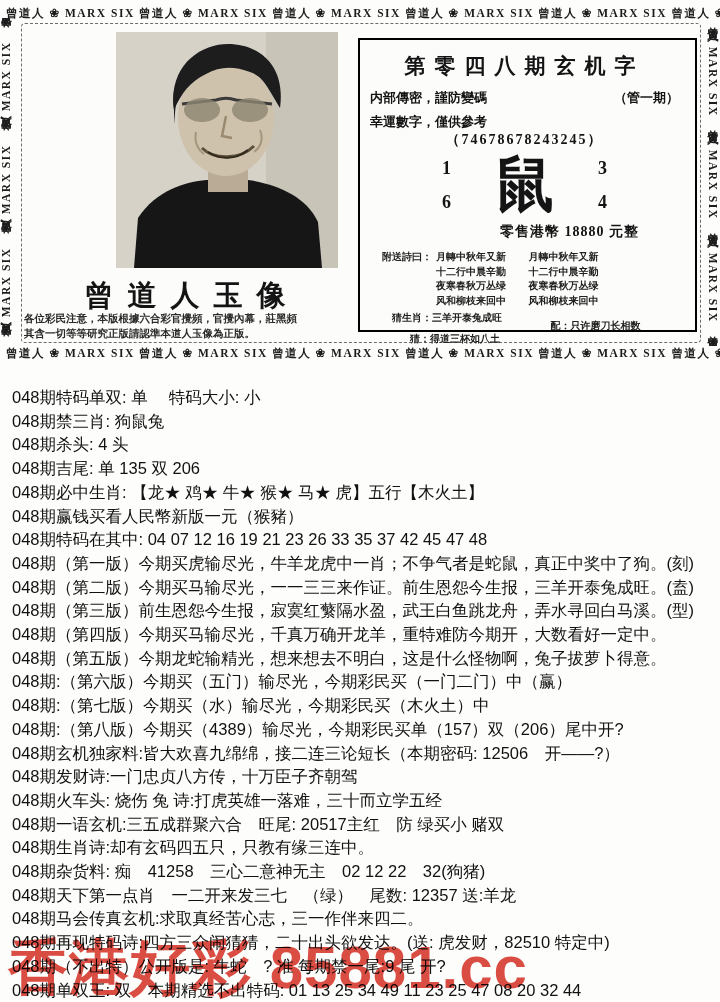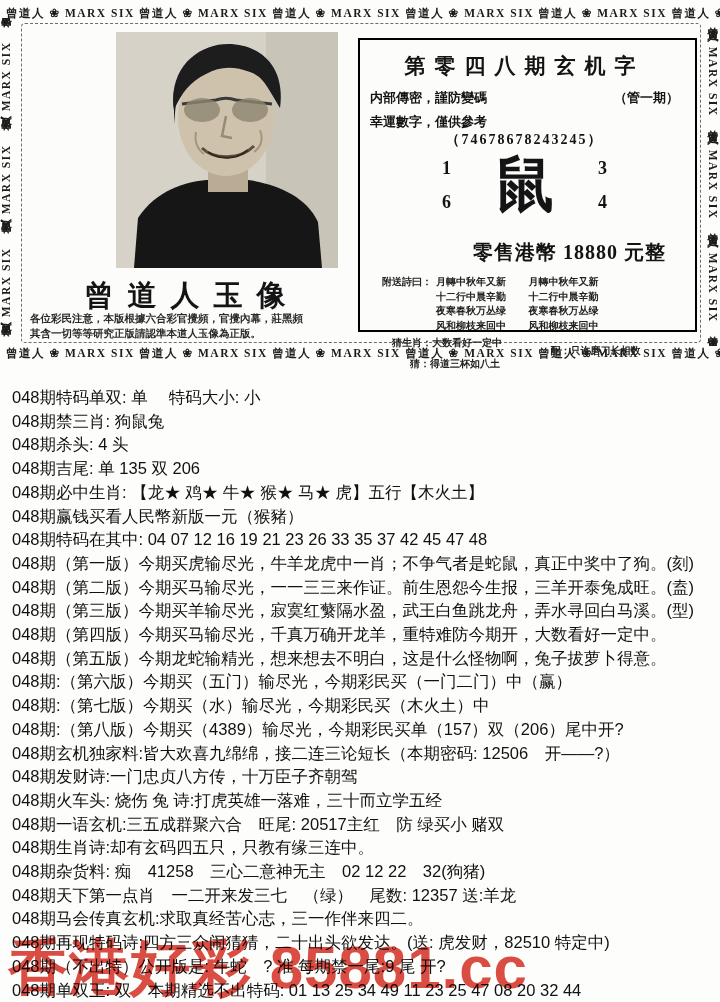--- a/index.html
+++ b/index.html
@@ -24,39 +24,39 @@
     position:absolute;left:21px;right:19px;top:17px;height:318px;
     border:1.5px dashed #6d6d6d;border-radius:4px;background:#fcfcfa;
   }
   
   .photo{position:absolute;left:94px;top:8px;width:222px;height:236px;background:#d8d4cb;}
   .caption{
     position:absolute;left:10px;top:252px;width:320px;text-align:center;
     font-family:"Liberation Serif",serif;font-weight:bold;font-size:29px;letter-spacing:14px;
   }
   .notices{
-    position:absolute;left:8px;top:287px;width:322px;
+    position:absolute;left:2px;top:287px;width:322px;
     font-family:"Liberation Serif",serif;font-size:10.5px;font-weight:bold;
     line-height:15px;color:#2a2a2a;
   }
   
   .mystic{
     position:absolute;left:336px;top:14px;right:3px;bottom:10px;
     border:2px solid #000;background:#fcfcfa;
     font-family:"Liberation Serif",serif;padding:4px 16px 0 10px;box-sizing:border-box;
   }
   .mystic-title{text-align:center;font-size:21px;font-weight:bold;letter-spacing:9px;margin-top:8px;}
   .mystic-row{display:flex;justify-content:space-between;font-size:13px;font-weight:bold;margin-top:9px;}
   .mystic-line2{font-size:13px;font-weight:bold;margin-top:6px;}
   .lucky{text-align:center;font-size:14px;font-weight:bold;letter-spacing:2px;}
   .zodiac{width:190px;margin:2px auto 0 auto;display:grid;
     grid-template-columns:34px 1fr 34px;grid-template-rows:34px 34px;align-items:center;}
   .zcorner{font-size:18px;font-weight:bold;text-align:center;}
   .zchar{grid-row:1 / span 2;grid-column:2;text-align:center;font-size:60px;font-weight:bold;line-height:66px;}
-  .price{text-align:center;padding-left:90px;font-size:20px;font-weight:bold;margin-top:20px;letter-spacing:1px;}
+  .price{text-align:center;padding-left:90px;font-size:14px;font-weight:bold;margin-top:4px;letter-spacing:1px;}
   .poems{display:flex;margin-top:9px;font-size:10px;font-weight:bold;line-height:14.5px;color:#222;justify-content:flex-end;}
   .poem-col{flex:1;}
   .poem-head{display:flex;}
   .poem-label{white-space:nowrap;padding-left:12px;}
   .poem-col2 .poem-label{padding-left:26px;}
   .poem-lines{margin-left:4px;}
   .guess{padding-left:22px;margin-top:3px;white-space:nowrap;}
   .guess2{padding-left:40px;margin-top:6px;white-space:nowrap;}
   .pei{padding-left:26px;margin-top:11px;white-space:nowrap;}
   
@@ -138,21 +138,21 @@
         <div class="poem-col">
           <div class="poem-head">
             <span class="poem-label">附送詩曰：</span>
             <div class="poem-lines">
                 <div>月轉中秋年又新</div>
                 <div>十二行中晨辛勤</div>
                 <div>夜寒春秋万丛绿</div>
                 <div>风和柳枝来回中</div>
               </div>
           </div>
-          <div class="guess">猜生肖：大数看好一定中</div>
+          <div class="guess">猜生肖：三羊开泰兔成旺</div>
           <div class="guess2">猜：得道三杯如八土</div>
         </div>
         <div class="poem-col poem-col2">
           <div class="poem-head">
             <div class="poem-lines">
                 <div>月轉中秋年又新</div>
                 <div>十二行中晨辛勤</div>
                 <div>夜寒春秋万丛绿</div>
                 <div>风和柳枝来回中</div>
               </div>
@@ -167,21 +167,21 @@
 <div class="lines">
     <div class="bline">048期特码单双: 单　 特码大小: 小</div>
     <div class="bline">048期禁三肖: 狗鼠兔</div>
     <div class="bline">048期杀头: 4 头</div>
     <div class="bline">048期吉尾: 单 135 双 206</div>
     <div class="bline">048期必中生肖: 【龙★ 鸡★ 牛★ 猴★ 马★ 虎】五行【木火土】</div>
     <div class="bline">048期赢钱买看人民幣新版一元（猴豬）</div>
     <div class="bline">048期特码在其中: 04 07 12 16 19 21 23 26 33 35 37 42 45 47 48</div>
     <div class="bline">048期（第一版）今期买虎输尽光，牛羊龙虎中一肖；不争气者是蛇鼠，真正中奖中了狗。(刻)</div>
     <div class="bline">048期（第二版）今期买马输尽光，一一三三来作证。前生恩怨今生报，三羊开泰兔成旺。(盍)</div>
-    <div class="bline">048期（第三版）今期买羊输尽光，寂寞红蘩隔水盈，武王白鱼跳龙舟，弄水寻回白马溪。(型)</div>
+    <div class="bline">048期（第三版）前生恩怨今生报，寂寞红蘩隔水盈，武王白鱼跳龙舟，弄水寻回白马溪。(型)</div>
     <div class="bline">048期（第四版）今期买马输尽光，千真万确开龙羊，重特难防今期开，大数看好一定中。</div>
     <div class="bline">048期（第五版）今期龙蛇输精光，想来想去不明白，这是什么怪物啊，兔子拔萝卜得意。</div>
     <div class="bline">048期:（第六版）今期买（五门）输尽光，今期彩民买（一门二门）中（赢）</div>
     <div class="bline">048期:（第七版）今期买（水）输尽光，今期彩民买（木火土）中</div>
     <div class="bline">048期:（第八版）今期买（4389）输尽光，今期彩民买单（157）双（206）尾中开?</div>
     <div class="bline">048期玄机独家料:皆大欢喜九绵绵，接二连三论短长（本期密码: 12506　开——?）</div>
     <div class="bline">048期发财诗:一门忠贞八方传，十万臣子齐朝驾</div>
     <div class="bline">048期火车头: 烧伤 兔 诗:打虎英雄一落难，三十而立学五经</div>
     <div class="bline">048期一语玄机:三五成群聚六合　旺尾: 20517主红　防 绿买小 赌双</div>
     <div class="bline">048期生肖诗:却有玄码四五只，只教有缘三连中。</div>

